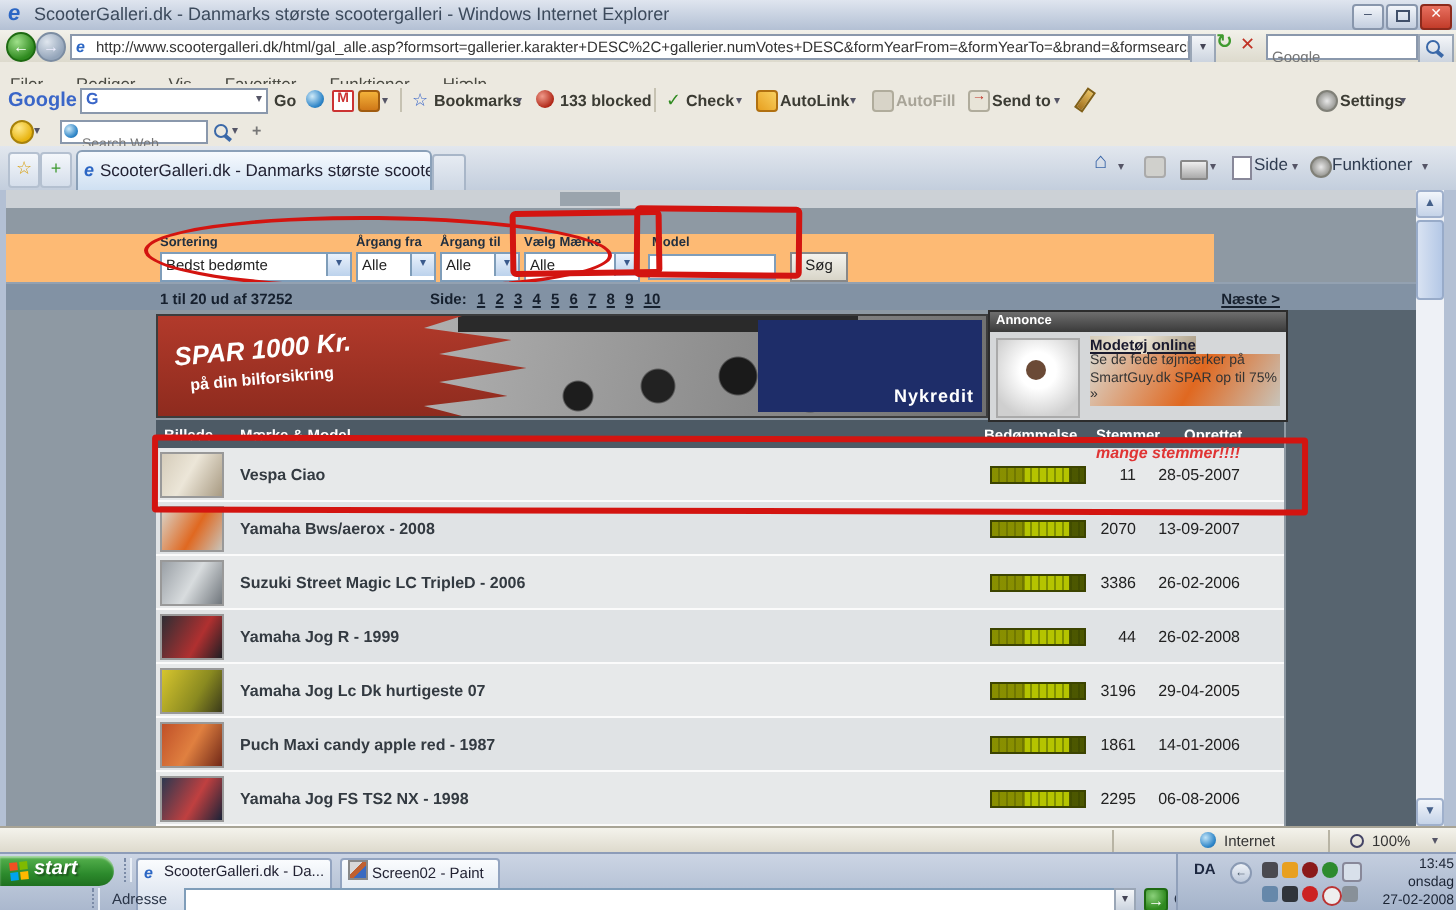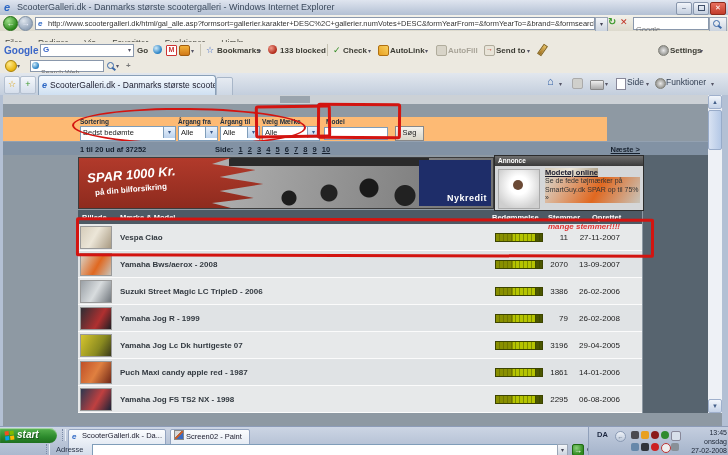--- a/index.html
+++ b/index.html
@@ -110,21 +110,21 @@
     background:
       radial-gradient(circle at 30% 80%,#1d1d1d 7px,transparent 8px),
       radial-gradient(circle at 50% 70%,#222 8px,transparent 9px),
       radial-gradient(circle at 70% 60%,#1a1a1a 9px,transparent 10px),
       radial-gradient(circle at 88% 75%,#222 10px,transparent 11px),
       linear-gradient(#2a2a2a 0 8px,transparent 8px);}
   .spar{position:absolute;left:0;top:0;width:190px;height:50px;background:linear-gradient(#b23a2b,#8e2b1e);
     clip-path:polygon(0 0,80% 0,70% 12%,93% 24%,74% 38%,97% 52%,74% 66%,92% 80%,70% 90%,80% 100%,0 100%);}
   .spar .l1{position:absolute;left:8px;top:9px;font-size:13px;font-weight:bold;font-style:italic;color:#fff;transform:rotate(-5deg);}
   .spar .l2{position:absolute;left:16px;top:27px;font-size:8px;font-weight:bold;color:#fff;transform:rotate(-5deg);}
-  .nykredit{position:absolute;right:2px;top:2px;bottom:2px;width:72px;background:#1e2d69;}
+  .nykredit{position:absolute;right:2px;top:2px;bottom:2px;width:72px;background:#1e2d69;padding-left:40px;}
   .nykredit span{position:absolute;right:4px;bottom:3px;font-size:9px;font-weight:bold;color:#fff;letter-spacing:.5px;}
 
   
   .annonce{left:491px;top:0;width:148px;height:54px;border:1px solid #2c2c2c;background:#d5d7d9;}
   .annonce .hd{position:absolute;left:0;top:0;width:100%;height:10px;background:linear-gradient(#6e6e6e,#3a3a3a);
     font-size:6.5px;font-weight:bold;color:#fff;line-height:10px;padding-left:3px;box-sizing:border-box;}
   .annonce .img{position:absolute;left:3px;top:13px;width:40px;height:38px;background:radial-gradient(circle at 50% 40%,#fff 30%,#cfcfcf 80%);border:1px solid #aaa;}
   .annonce .img::after{content:"";position:absolute;left:14px;top:10px;width:10px;height:10px;border-radius:50%;background:#6b4a36;}
   .annonce .t1{position:absolute;left:50px;top:12px;font-size:7.5px;font-weight:bold;color:#1a1a2e;text-decoration:underline;}
   .annonce .t2{position:absolute;left:50px;top:21px;font-size:7px;color:#333;width:95px;line-height:8.5px;}
@@ -391,41 +391,41 @@
         <span class="t1">Modetøj online</span>
         <span class="t2">Se de fede tøjmærker på SmartGuy.dk SPAR op til 75% »</span>
       </div>
 
       <div class="abs rows">
         <div class="trow">
           <div class="thumb t1"></div>
           <span class="rname">Vespa Ciao</span>
           <span class="rating"></span>
           <span class="votes">11</span>
-          <span class="rdate">27-11-2007</span>
+          <span class="rdate">28-05-2007</span>
         </div>
         <div class="trow">
           <div class="thumb t2"></div>
           <span class="rname">Yamaha Bws/aerox - 2008</span>
           <span class="rating"></span>
           <span class="votes">2070</span>
           <span class="rdate">13-09-2007</span>
         </div>
         <div class="trow">
           <div class="thumb t3"></div>
           <span class="rname">Suzuki Street Magic LC TripleD - 2006</span>
           <span class="rating"></span>
           <span class="votes">3386</span>
           <span class="rdate">26-02-2006</span>
         </div>
         <div class="trow">
           <div class="thumb t4"></div>
           <span class="rname">Yamaha Jog R - 1999</span>
           <span class="rating"></span>
-          <span class="votes">79</span>
+          <span class="votes">44</span>
           <span class="rdate">26-02-2008</span>
         </div>
         <div class="trow">
           <div class="thumb t5"></div>
           <span class="rname">Yamaha Jog Lc Dk hurtigeste 07</span>
           <span class="rating"></span>
           <span class="votes">3196</span>
           <span class="rdate">29-04-2005</span>
         </div>
         <div class="trow">
@@ -448,20 +448,28 @@
     <div class="abs ann-rowrect"></div>
     <span class="abs ann-text">mange stemmer!!!!</span>
   </div>
 
   <div class="abs vscroll">
     <div class="sbtn" style="top:0;">▲</div>
     <div class="sthumb"></div>
     <div class="sbtn" style="bottom:0;">▼</div>
   </div>
 
+  <div class="abs statusbar">
+    <span class="abs ssep" style="left:556px;"></span>
+    <span class="abs sglobe" style="left:600px;"></span>
+    <span class="abs stxt" style="left:612px;">Internet</span>
+    <span class="abs ssep" style="left:664px;"></span>
+    <span class="abs stxt szoom" style="left:686px;"><i class="mag2"></i><span>100%</span></span>
+    <span class="abs dda" style="left:716px;top:3px;">▾</span>
+  </div>
 
   <div class="abs taskbar">
     <div class="abs startbtn">
       <span class="flag">
           <i class="f1"></i>
           <i class="f2"></i>
           <i class="f3"></i>
           <i class="f4"></i>
         </span>
       <span>start</span>

